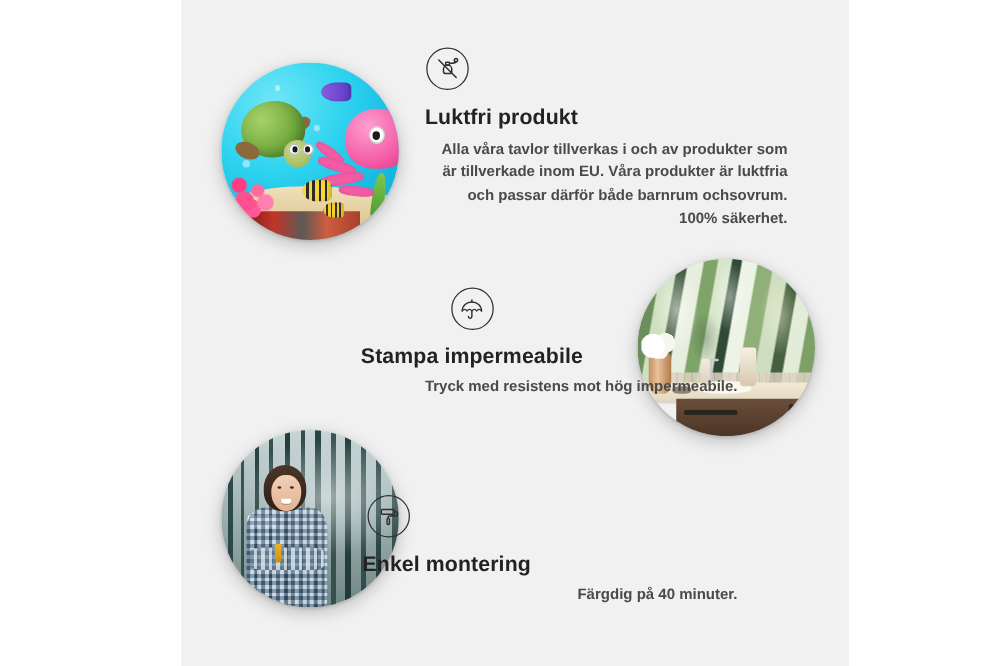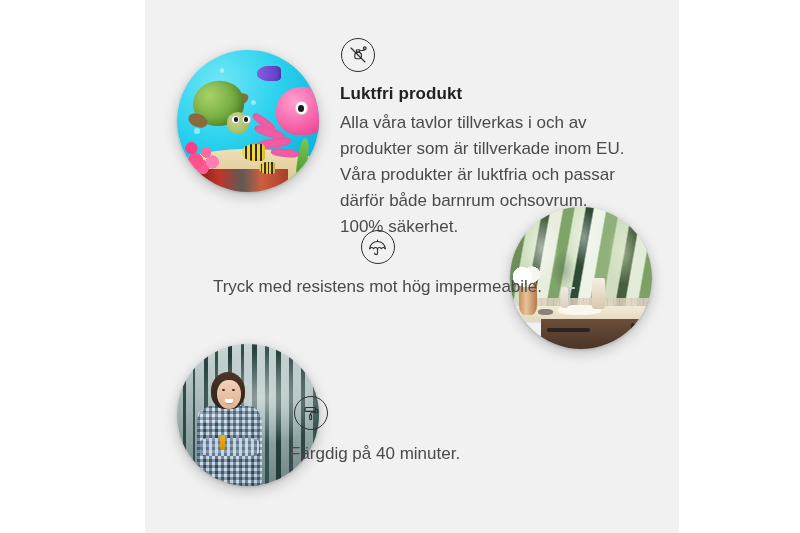--- a/index.html
+++ b/index.html
@@ -245,21 +245,21 @@
     border:1.4px solid #2f2f2f;
     display:flex; align-items:center; justify-content:center;
   }
   .icon-circle svg { display:block; }
 
   .f-title {
     font-size:17px; font-weight:700; color:#222222;
     letter-spacing:.1px; line-height:1.25;
   }
   .f-body {
-    font-size:17px; color:#4a4a4a; line-height:1.52; font-weight:400;
+    font-size:12px; color:#4a4a4a; line-height:1.52; font-weight:700;text-align:right;
   }
 
   
   .feature-odourless { left:195px; top:38px; width:300px; text-align:left; }
   .feature-odourless .icon-circle { margin:0 0 11px 1px; }
   .feature-odourless .f-title { margin-bottom:6px; }
   .feature-odourless .f-body { max-width:290px; }
 
   
   .feature-waterproof { left:20px; top:230px; width:425px; text-align:center; }
@@ -341,20 +341,21 @@
 
     <div class="feature feature-waterproof">
       <div class="icon-circle">
         <svg width="21" height="21" viewBox="0 0 24 24" fill="none" stroke="#2f2f2f" stroke-width="1.3" stroke-linecap="round" stroke-linejoin="round">
           <path d="M3.2 13.4c0-4.8 3.9-8.2 8.8-8.2s8.8 3.4 8.8 8.2"></path>
           <path d="M3.2 13.4c1.5-1.9 3-1.9 4.4 0 1.5-1.9 3-1.9 4.4 0 1.5-1.9 3-1.9 4.4 0 1.5-1.9 3-1.9 4.4 0"></path>
           <path d="M12 13.4v5.1c0 .9-.7 1.6-1.6 1.6s-1.6-.7-1.6-1.6"></path>
           <path d="M12 5.2V3.4"></path>
         </svg>
       </div>
+      <div class="f-title">Stampa impermeabile</div>
       <div class="f-body">Tryck med resistens mot hög impermeabile.</div>
     </div>
 
     <div class="photo photo-painter">
       <div class="inner">
         <div class="pt-forest"></div>
         <div class="pt-trees"></div>
         <div class="pt-mist"></div>
         <div class="pt-roller-h"></div>
         <div class="pt-roller-s"></div>
@@ -370,17 +371,18 @@
     </div>
 
     <div class="feature feature-assembly">
       <div class="icon-circle">
         <svg width="21" height="21" viewBox="0 0 24 24" fill="none" stroke="#2f2f2f" stroke-width="1.3" stroke-linecap="round" stroke-linejoin="round">
           <rect x="4.6" y="5.2" width="12" height="4.4" rx="1.1"></rect>
           <path d="M16.6 7.4h1.7c.6 0 1.1.5 1.1 1.1v1.6c0 .6-.5 1.1-1.1 1.1h-6.4c-.6 0-1.1.5-1.1 1.1v1.1"></path>
           <rect x="9.9" y="13.4" width="2.2" height="5.6" rx="1"></rect>
         </svg>
       </div>
+      <div class="f-title">Enkel montering</div>
       <div class="f-body">Färgdig på 40 minuter.</div>
     </div>
 
   </div>
 </div>
 
 </body></html>

